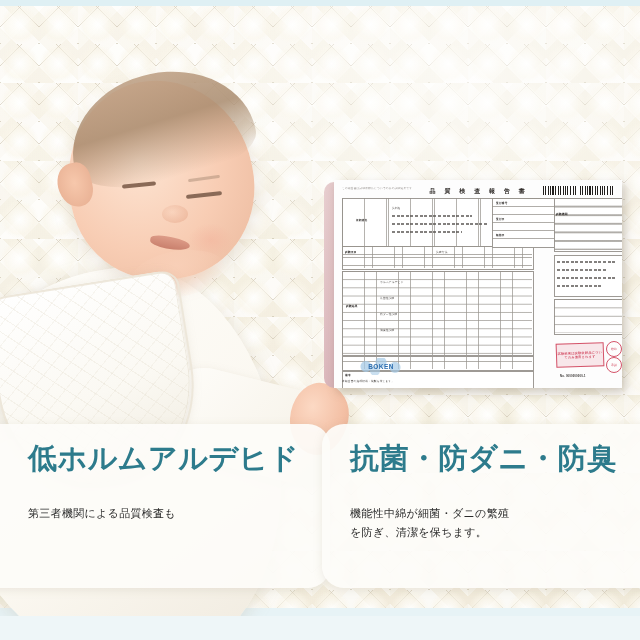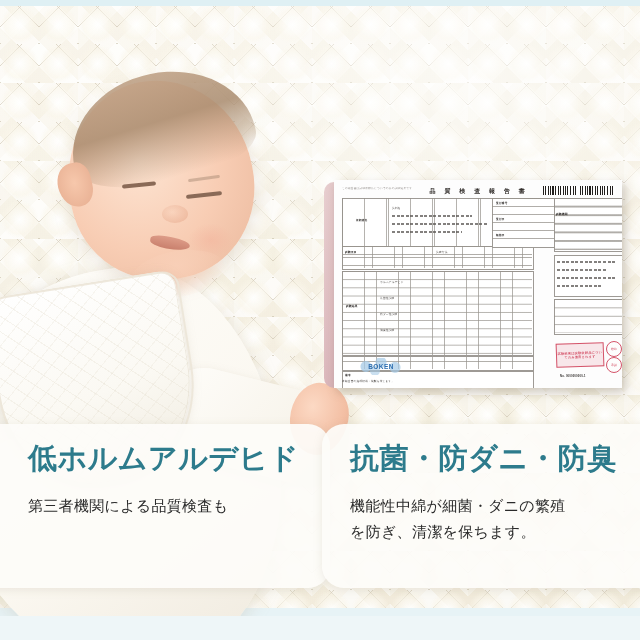--- a/index.html
+++ b/index.html
@@ -197,21 +197,21 @@
     box-shadow:0 2px 10px rgba(160,148,128,.18);
   }
   .card-left{left:-22px;width:330px;border-radius:0 22px 22px 0;padding-left:22px;}
   .card-right{left:322px;width:340px;border-radius:22px 0 0 22px;}
   .card-body{position:relative;padding:20px 0 0 28px;}
   .card-title{
     font-size:29px;font-weight:bold;color:#2d7b8c;letter-spacing:.5px;line-height:1.0;
     white-space:nowrap;
   }
   .card-text{
-    margin-top:20px;font-size:15px;color:#2b2b2b;line-height:1.75;letter-spacing:.3px;
+    margin-top:31px;font-size:11px;color:#2b2b2b;line-height:1.75;letter-spacing:.3px;
   }
   .card-text span{display:block;white-space:nowrap;}
 </style>
 </head>
 <body>
 
 <div id="stage">
 
   <div class="quilt"></div>
   <div class="quilt-sheen"></div>

